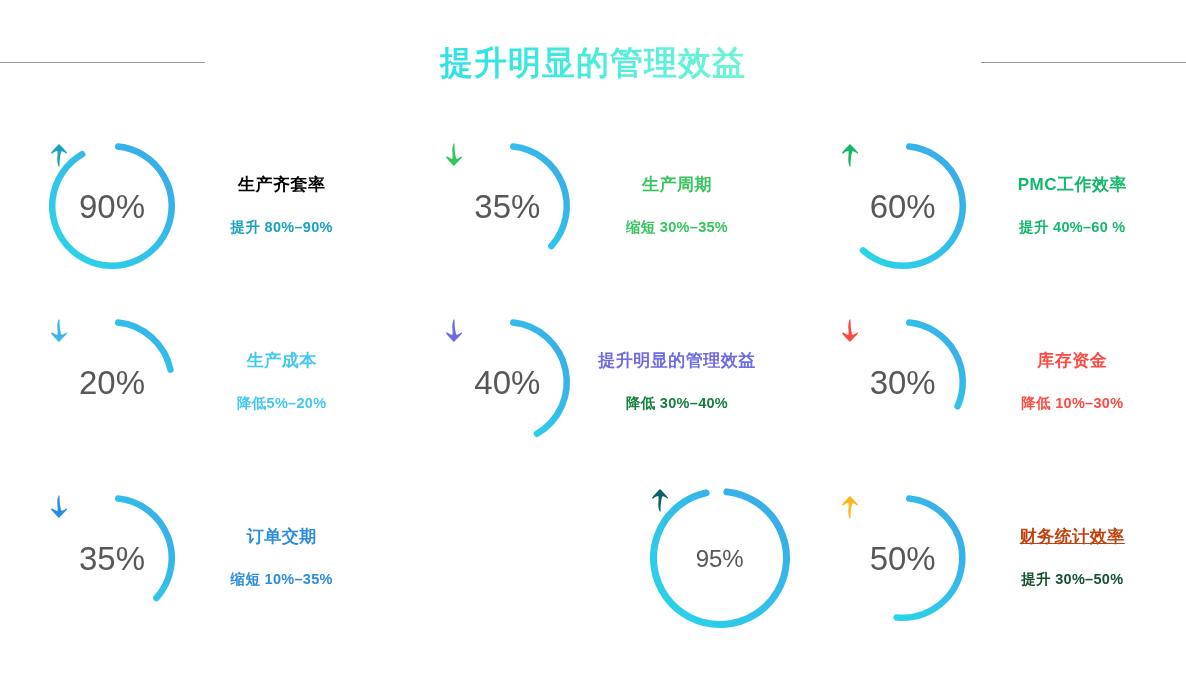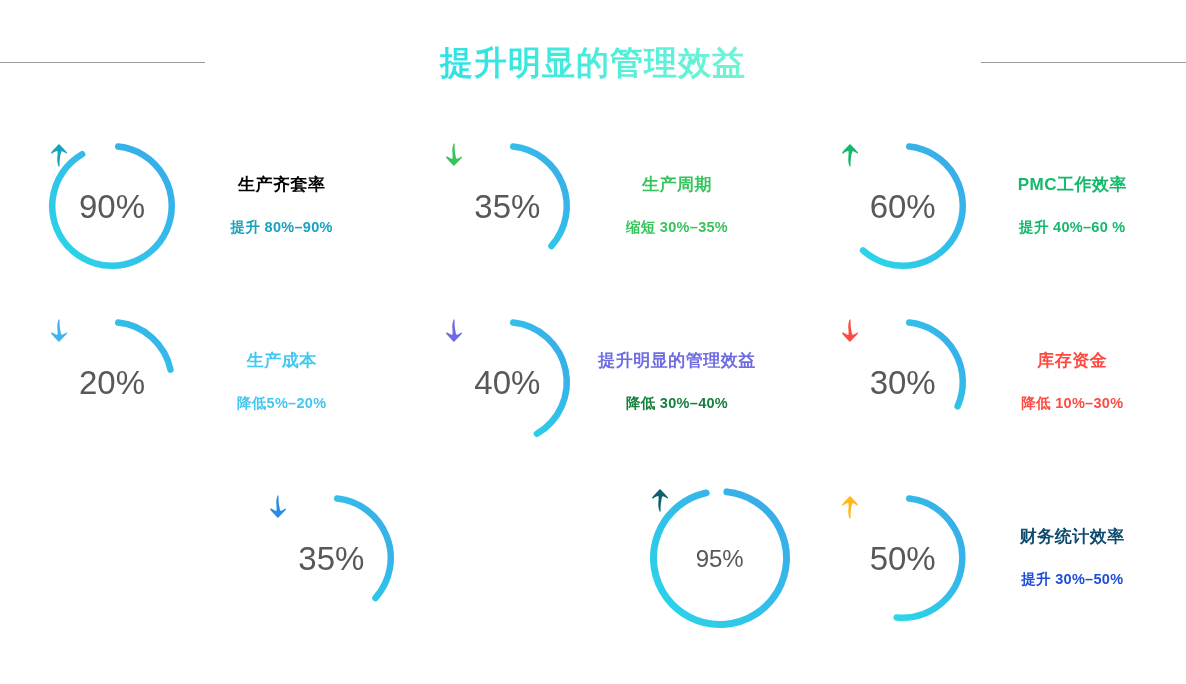--- a/index.html
+++ b/index.html
@@ -305,20 +305,24 @@
         </svg>
         <div class="ring-center">
           <div class="pct">35%</div>
           <div class="arrow">
             <svg viewBox="0 0 22 26">
               <path d="M11 24 C11 24 4.5 17.5 3.2 15.4 C2.8 14.7 3.6 14.1 4.3 14.6 C5.8 15.6 8.4 17.1 9.2 16.9 C9.9 16.7 9.6 13.2 9.3 9.6 C9.1 6.8 9.6 3.9 10.6 1.8 C11 0.9 11.6 1.1 11.6 2.0 C11.5 4.8 11.6 8.8 12.3 12.3 C12.7 14.4 13.0 16.4 13.6 16.7 C14.4 17.1 16.6 15.8 18.0 14.8 C18.7 14.3 19.4 14.9 18.9 15.6 C17.4 17.7 11 24 11 24 Z" fill="#2b8de0"></path>
             </svg>
           </div>
         </div>
       </div>
+      <div class="labels">
+        <div class="lbl-title" style="color: rgb(43, 141, 224);">订单交期</div>
+        <div class="lbl-sub" style="color: rgb(43, 141, 224);">缩短 10%–35%</div>
+      </div>
     </div>
     <div class="stat big">
       <div class="ring-wrap">
         <svg viewBox="0 0 142 142">
           <defs>
             <linearGradient id="ringgrad7" x1="1" y1="0" x2="0" y2="1">
               <stop offset="0%" stop-color="#3aa7ea"></stop>
               <stop offset="100%" stop-color="#2ad7e8"></stop>
             </linearGradient>
           </defs>
@@ -348,17 +352,17 @@
         <div class="ring-center">
           <div class="pct">50%</div>
           <div class="arrow">
             <svg viewBox="0 0 22 26">
               <path d="M11 2 C11 2 4.5 8.5 3.2 10.6 C2.8 11.3 3.6 11.9 4.3 11.4 C5.8 10.4 8.4 8.9 9.2 9.1 C9.9 9.3 9.6 12.8 9.3 16.4 C9.1 19.2 9.6 22.1 10.6 24.2 C11 25.1 11.6 24.9 11.6 24 C11.5 21.2 11.6 17.2 12.3 13.7 C12.7 11.6 13.0 9.6 13.6 9.3 C14.4 8.9 16.6 10.2 18.0 11.2 C18.7 11.7 19.4 11.1 18.9 10.4 C17.4 8.3 11 2 11 2 Z" fill="#ffb71c"></path>
             </svg>
           </div>
         </div>
       </div>
       <div class="labels">
-        <div class="lbl-title" style="color: #0c4a6e;">财务统计效率</div>
-        <div class="lbl-sub" style="color: #1d4ed8;">提升 30%–50%</div>
+        <div class="lbl-title" style="color: #c2410c; text-decoration: underline;">财务统计效率</div>
+        <div class="lbl-sub" style="color: #14532d;">提升 30%–50%</div>
       </div>
     </div>
   </div>
 
 </body></html>

